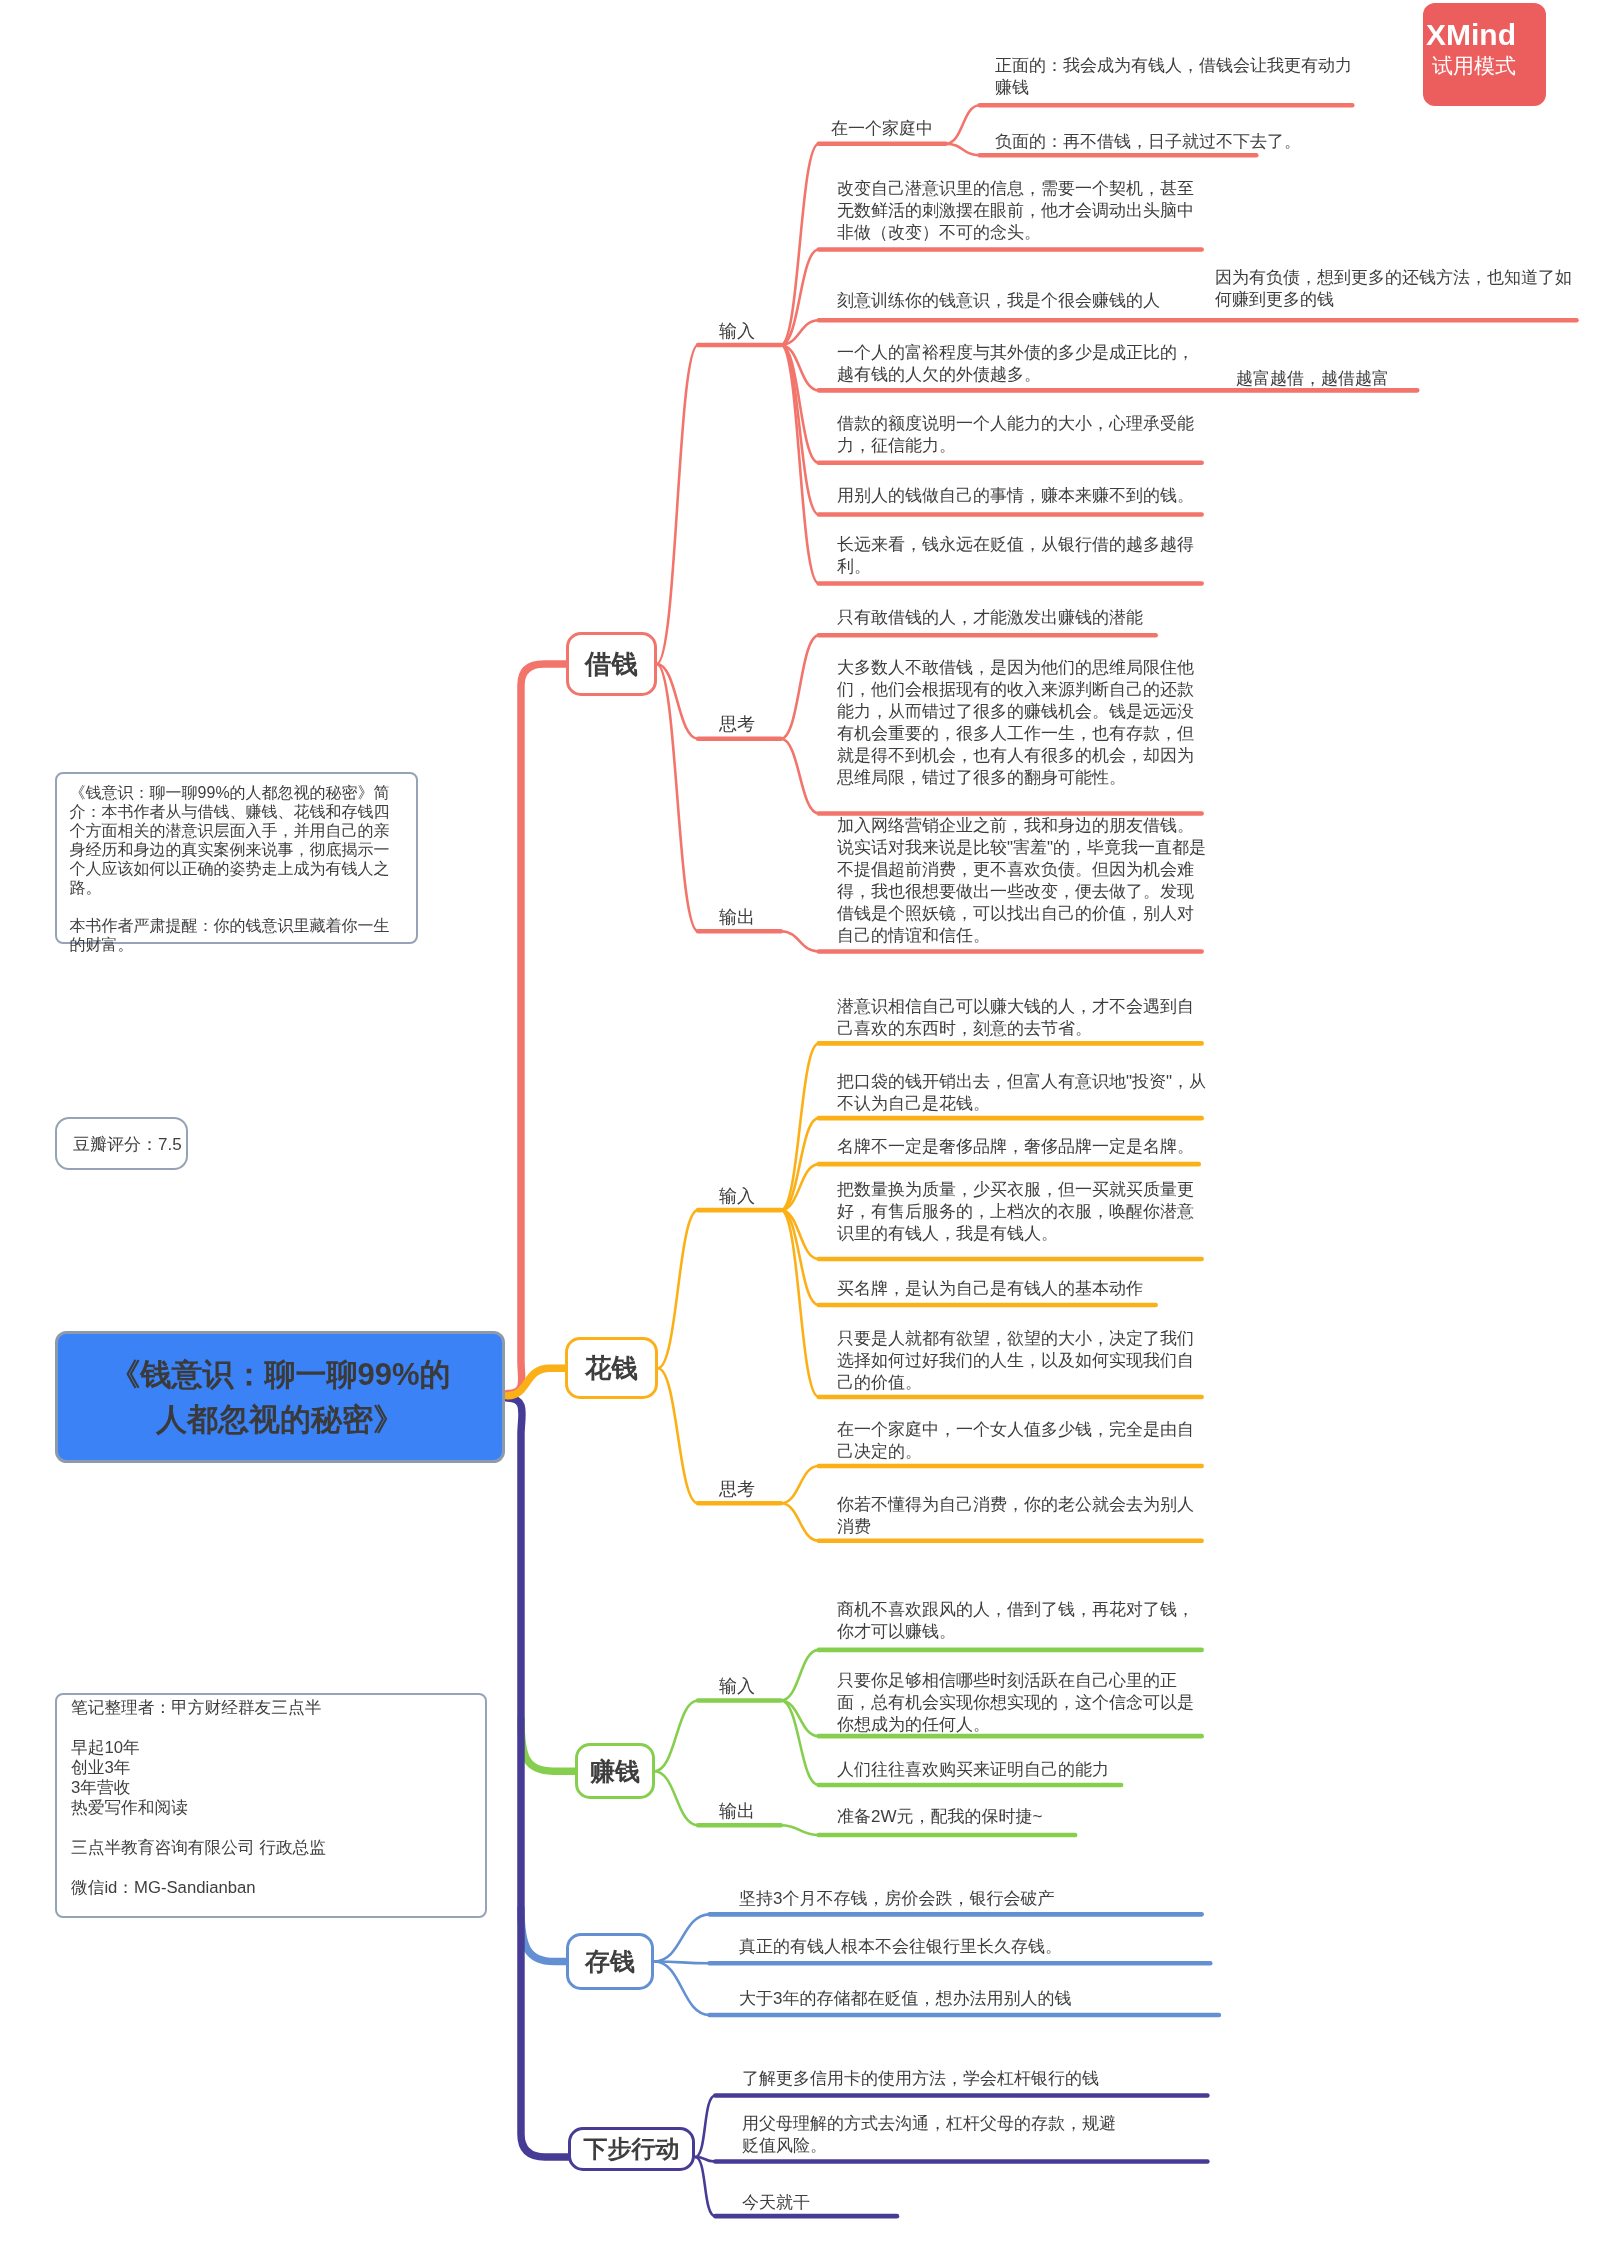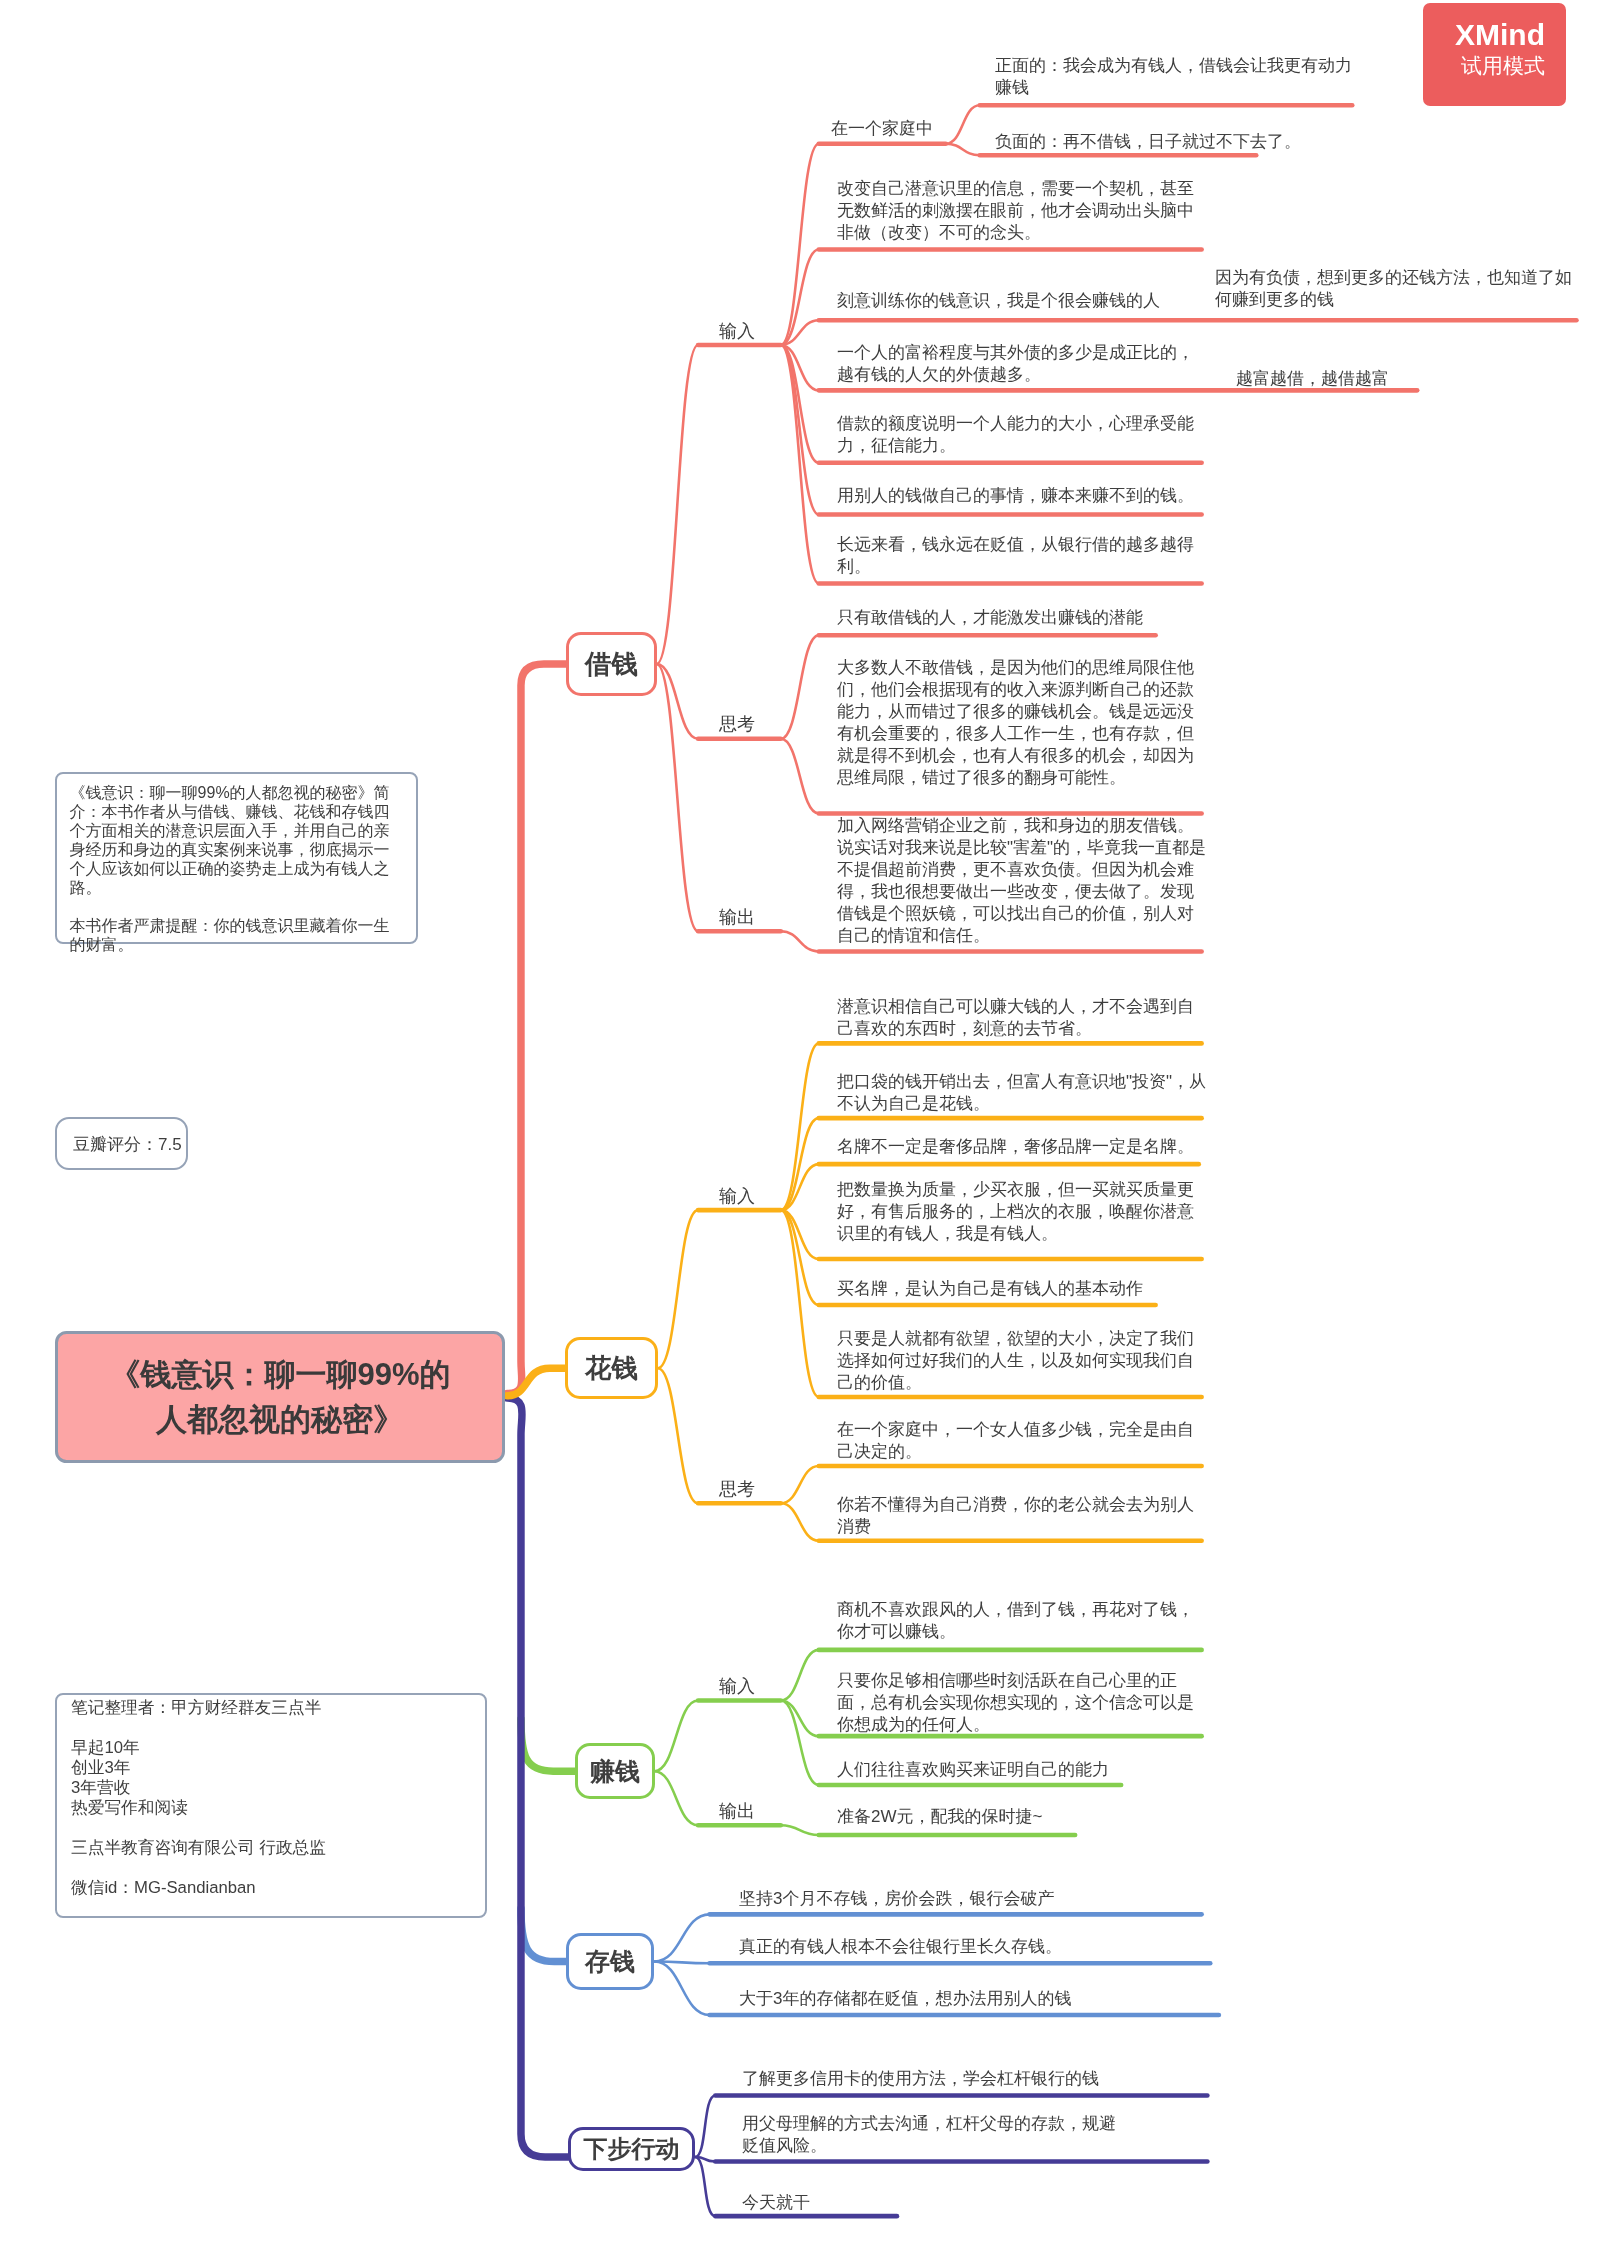--- a/index.html
+++ b/index.html
@@ -6,25 +6,25 @@
   #canvas{position:relative;width:1622px;height:2261px;background:#ffffff;overflow:hidden;
           font-family:"Liberation Sans","DejaVu Sans",sans-serif;color:#3e3e3e;}
   svg.edges{position:absolute;left:0;top:0;}
   .node{position:absolute;background:#fff;border-radius:15px;display:flex;align-items:center;justify-content:center;
         font-weight:bold;color:#3e3e3e;box-sizing:border-box;}
   .leaf{position:absolute;font-size:17px;line-height:22px;color:#3e3e3e;}
   .nowrap{white-space:nowrap;}
   .sublabel{position:absolute;font-size:18px;line-height:22px;color:#3e3e3e;white-space:nowrap;}
   .floatbox{position:absolute;background:#fff;border:2.9px solid #96a3b7;border-radius:8px;box-sizing:border-box;
             color:#3e3e3e;white-space:pre-wrap;}
-  .central{position:absolute;left:55px;top:1331px;width:450px;height:132px;background:#fca5a5;border:3.4px solid #8c9aae;
+  .central{position:absolute;left:55px;top:1331px;width:450px;height:132px;background:#3b82f6;border:3.4px solid #8c9aae;
            border-radius:11.5px;box-sizing:border-box;display:flex;align-items:center;justify-content:center;
            font-size:31px;font-weight:bold;text-align:center;line-height:45px;white-space:pre-line;color:#3a3a3a;}
-  .logo{position:absolute;left:1423px;top:3.4px;width:143px;height:103px;background:#ec5d5d;border-radius:7px;
-        box-sizing:border-box;padding:15px 21px 0 0;text-align:right;color:#fff;}
+  .logo{position:absolute;left:1423px;top:3.4px;width:123px;height:103px;background:#ec5d5d;border-radius:12px;
+        box-sizing:border-box;padding:15px 30px 0 0;text-align:right;color:#fff;}
   .logo .t{font-size:30px;font-weight:bold;line-height:33px;}
   .logo .m{font-size:21px;line-height:30px;}
 </style>
 </head>
 <body>
 
 <div id="canvas">
 
   <svg class="edges" width="1622" height="2261" viewBox="0 0 2821 3933">
     <g fill="none" stroke-linecap="round">

